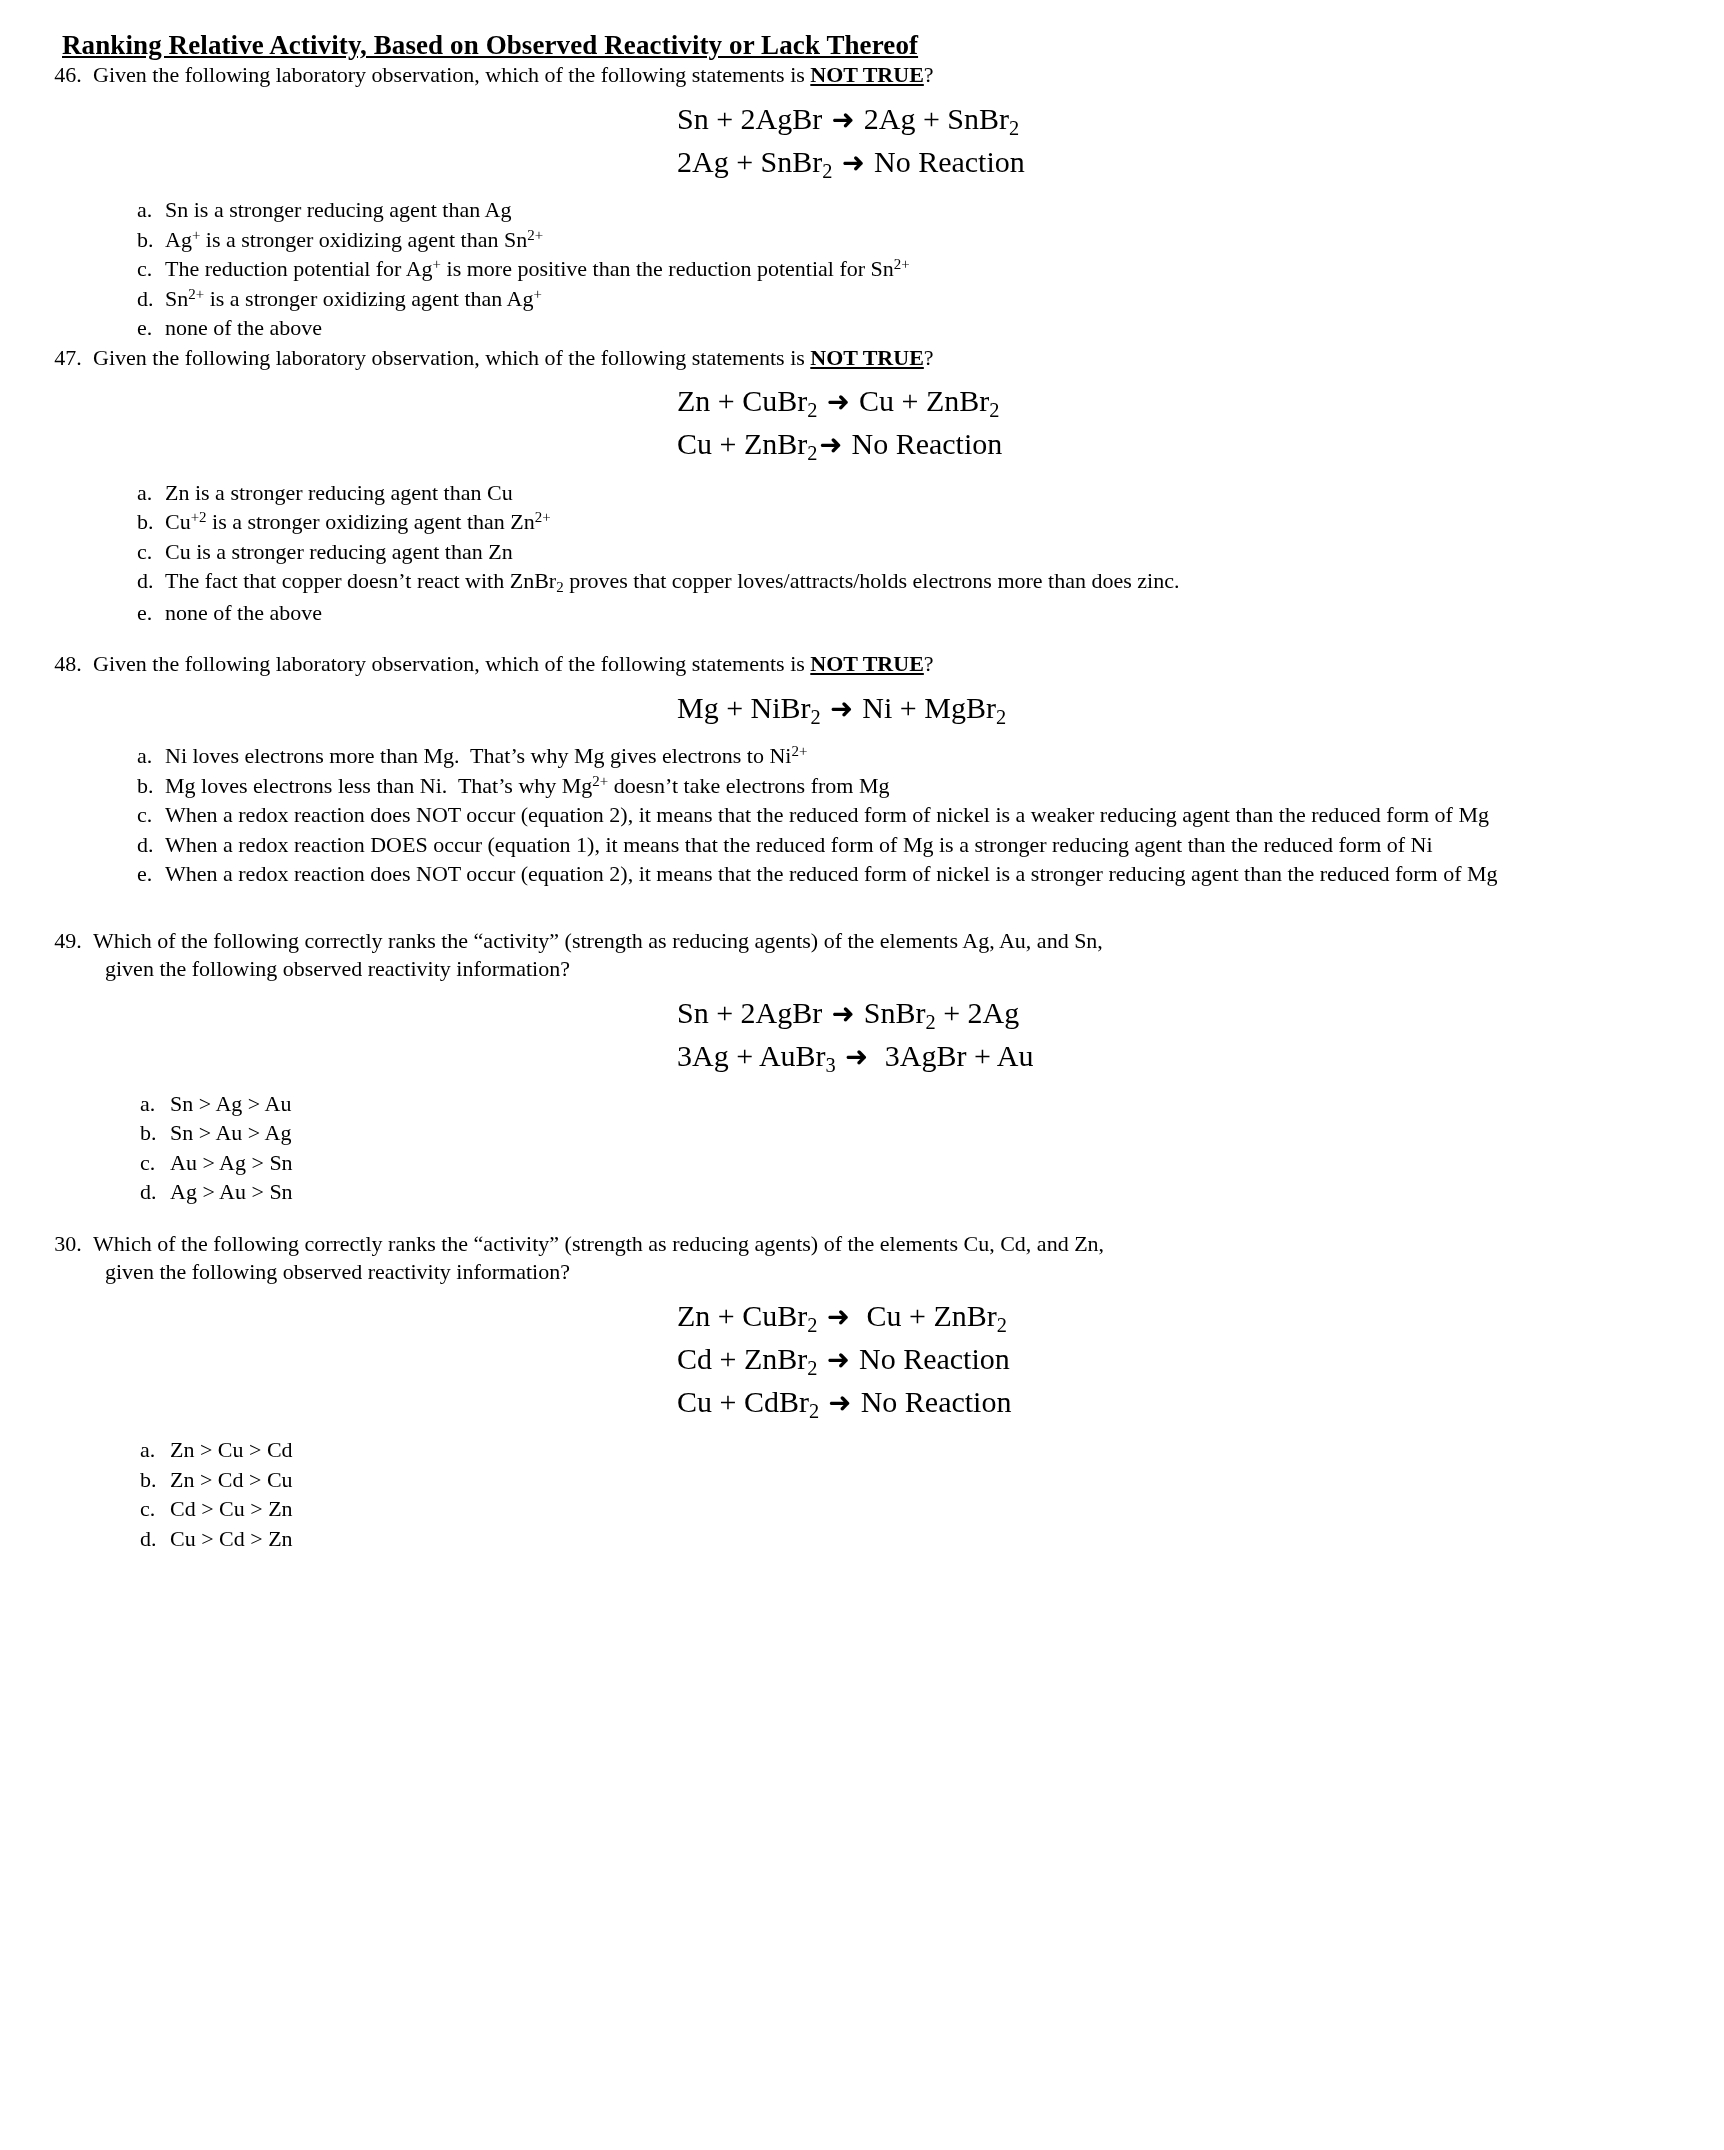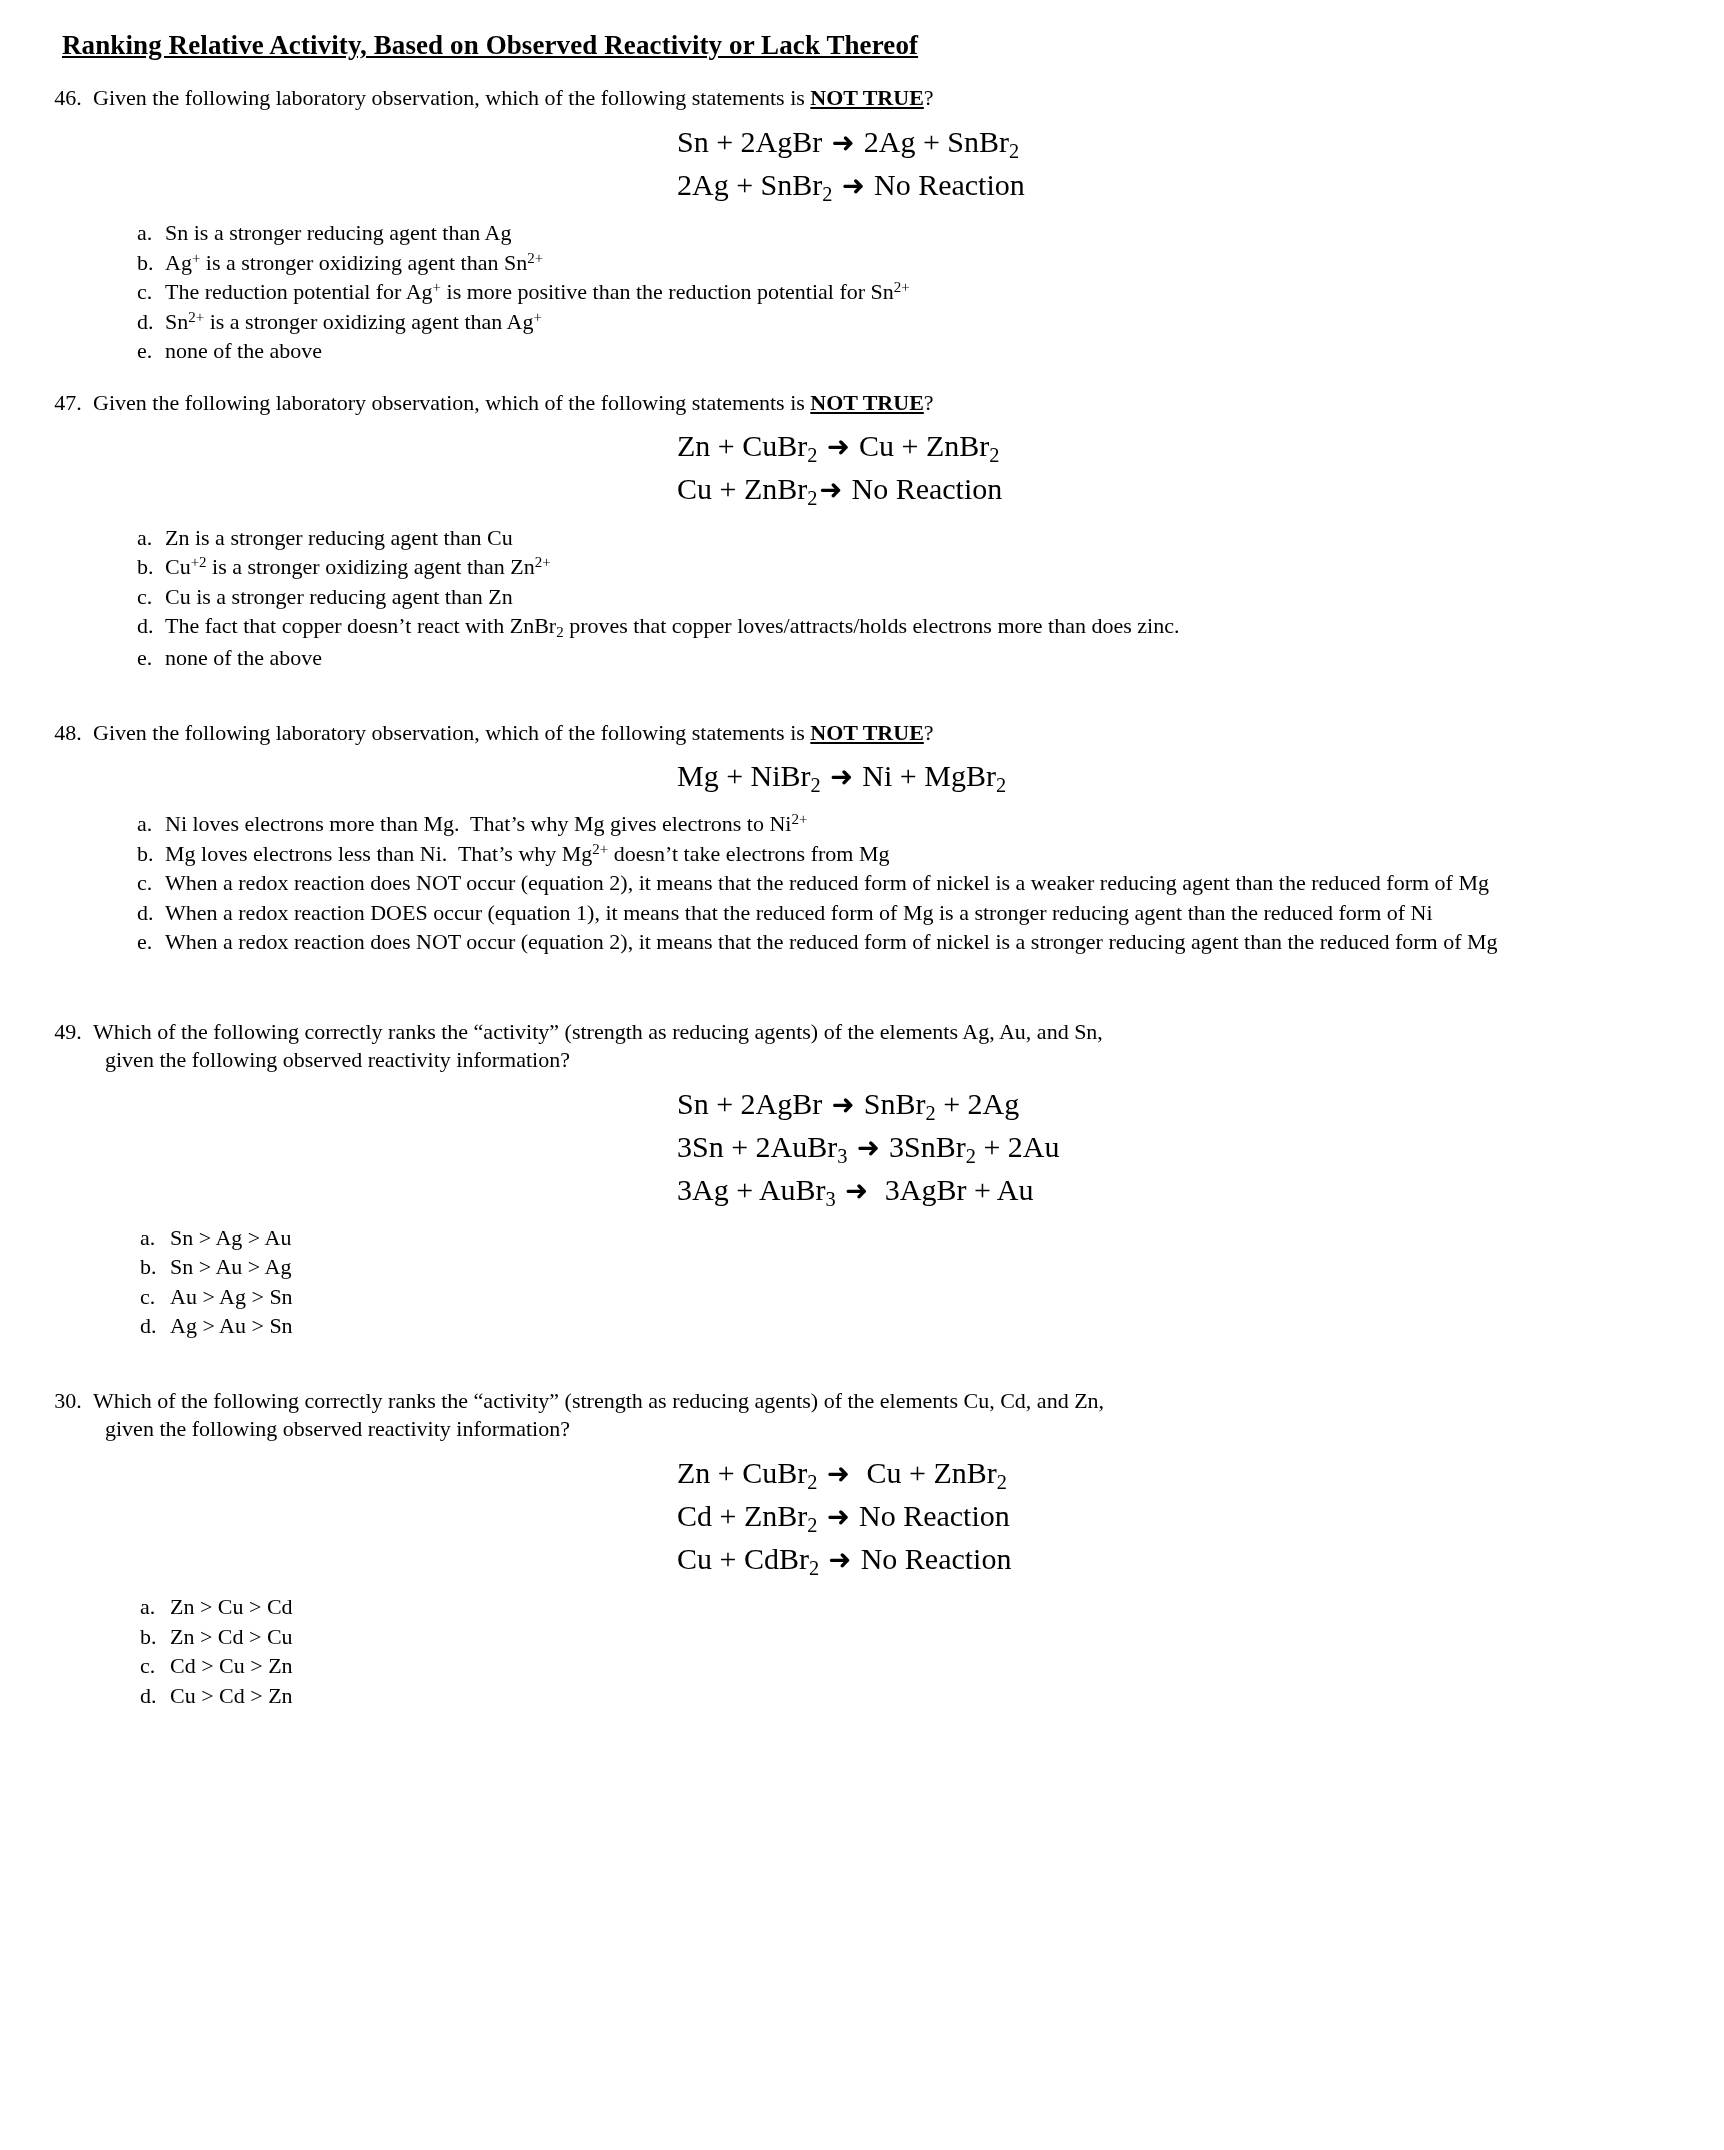--- a/index.html
+++ b/index.html
@@ -19,21 +19,20 @@
     position: relative;
   }
   .doc-title {
     font-size: 27px;
     font-weight: bold;
     text-decoration: underline;
     letter-spacing: 0.1px;
     margin: 4.3px 0 0 15px;
   }
   .question-block {
-    margin-top: 23px;
   }
   .q-line {
     display: flex;
     align-items: flex-start;
     font-size: 22px;
     line-height: 1.28;
   }
   .q-num {
     width: 46px;
     flex: 0 0 46px;
@@ -202,21 +201,20 @@
   <div class="gap-lg"></div>
 
   <div class="question-block">
     <div class="q-line">
       <div class="q-num">49.</div>
       <div class="q-text">Which of the following correctly ranks the “activity” (strength as reducing agents) of the elements Ag, Au, and Sn,</div>
     </div>
     <div class="q-text-indent">given the following observed reactivity information?</div>
     <div class="equations">
       <div>Sn + 2AgBr <span class="arrow">➜</span> SnBr<sub>2</sub> + 2Ag</div>
-      <div>3Sn + 2AuBr<sub>3</sub> <span class="arrow">➜</span> 3SnBr<sub>2</sub> + 2Au</div>
       <div>3Ag + AuBr<sub>3</sub> <span class="arrow">➜</span>&nbsp; 3AgBr + Au</div>
     </div>
     <div class="choices rank-choices">
       <div class="choice">
         <div class="letter">a.</div>
         <div class="ctext nowrap">Sn &gt; Ag &gt; Au</div>
       </div>
       <div class="choice">
         <div class="letter">b.</div>
         <div class="ctext nowrap">Sn &gt; Au &gt; Ag</div>

